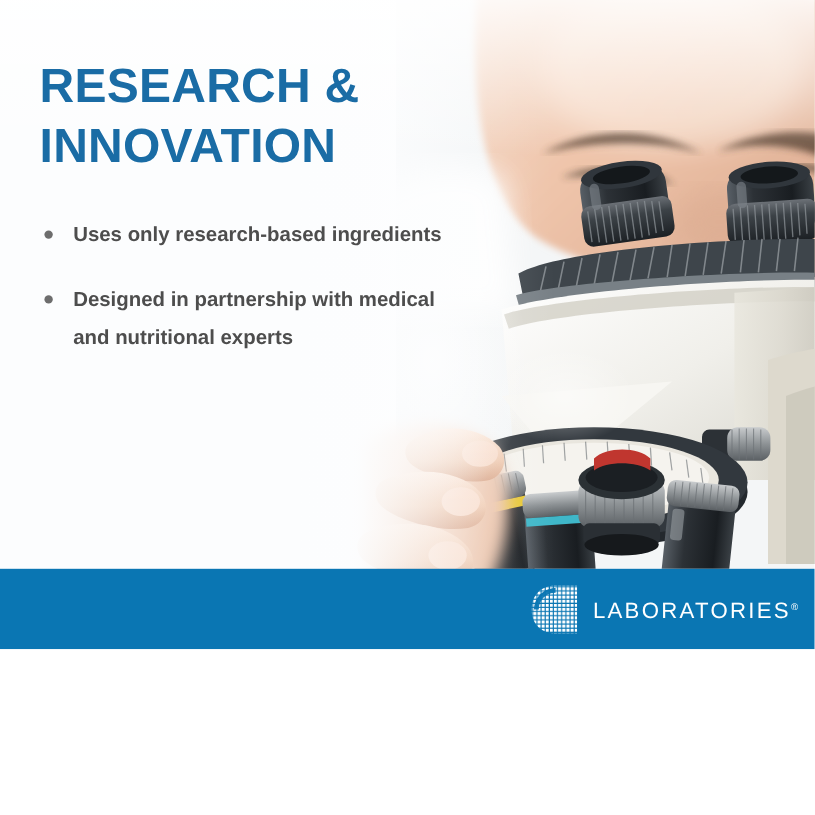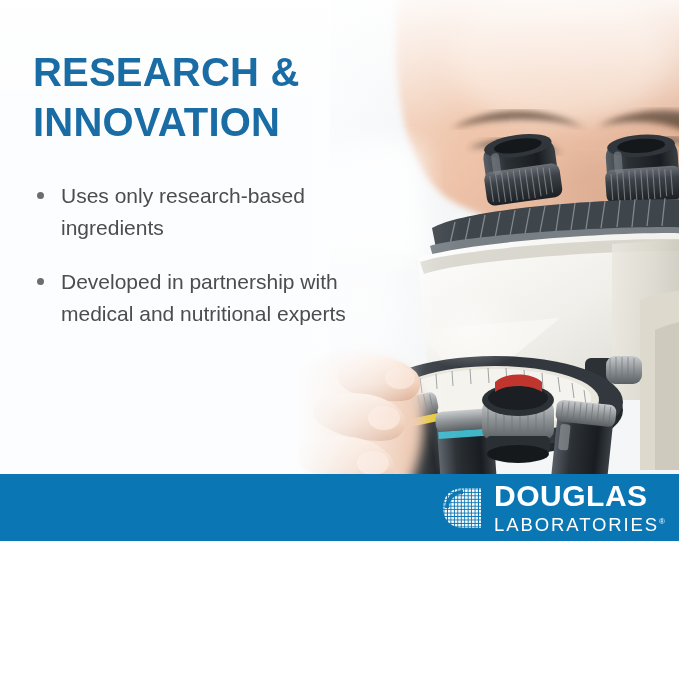--- a/index.html
+++ b/index.html
@@ -59,23 +59,23 @@
   #bullets {
     position:absolute;
     left:33px; top:180px;
     width:350px;
   }
   .bullet {
     position:relative;
     padding-left:28px;
     margin-bottom:22px;
     color:#4d4d4d;
-    font-size:21px;
+    font-size:17px;
     line-height:32px;
-    font-weight:normal;
+    font-weight:bold;
   }
   .bullet:last-child { margin-bottom:0; }
   .bullet-dot {
     position:absolute;
     left:4px; top:12px;
     width:7px; height:7px;
     border-radius:50%;
     background:#6d6d6d;
   }
   .bullet-text { display:block; }
@@ -461,21 +461,21 @@
     <span class="hl-line">INNOVATION</span>
   </h1>
 
   <ul id="bullets" style="list-style:none;">
     <li class="bullet">
       <span class="bullet-dot"></span>
       <span class="bullet-text">Uses only research-based ingredients</span>
     </li>
     <li class="bullet">
       <span class="bullet-dot"></span>
-      <span class="bullet-text">Developed in partnership with medical and nutritional experts</span>
+      <span class="bullet-text">Designed in partnership with medical and nutritional experts</span>
     </li>
   </ul>
 
   <div id="footer-bar">
     <div id="logo">
       <div id="logo-mark">
         <svg width="44" height="44" viewBox="0 0 44 44" xmlns="http://www.w3.org/2000/svg" aria-hidden="true">
           <defs>
             <pattern id="gridpat" width="3.45" height="3.45" patternUnits="userSpaceOnUse">
               <rect x="0" y="0" width="2.5" height="2.5" fill="#ffffff"></rect>
@@ -492,21 +492,20 @@
           </defs>
           <g clip-path="url(#cshape)">
             <rect x="0" y="0" width="44" height="44" fill="url(#gridpat)"></rect>
           </g>
 
           <path d="M6 20 C7 12 12 7 20 5 C13 5 7 10 5 18 Z" fill="#0a76b3"></path>
           <path d="M4 22 C4 12 12 4 22 4 L22 8 C14 8 8 14 8 22 Z" fill="#0a76b3" opacity="0.95"></path>
         </svg>
       </div>
       <div id="logo-words">
-        <div id="logo-primary">DOUGLAS</div>
         <div id="logo-secondary">
           <span>LABORATORIES</span><span id="logo-reg">®</span>
         </div>
       </div>
     </div>
   </div>
 
 </div>
 
 </body></html>

